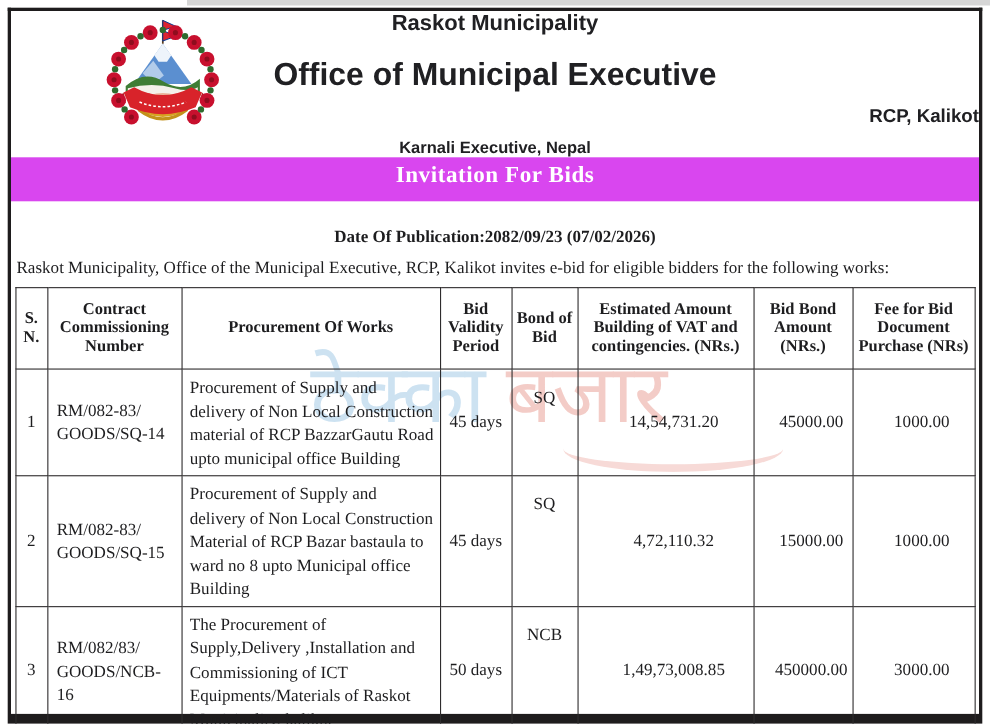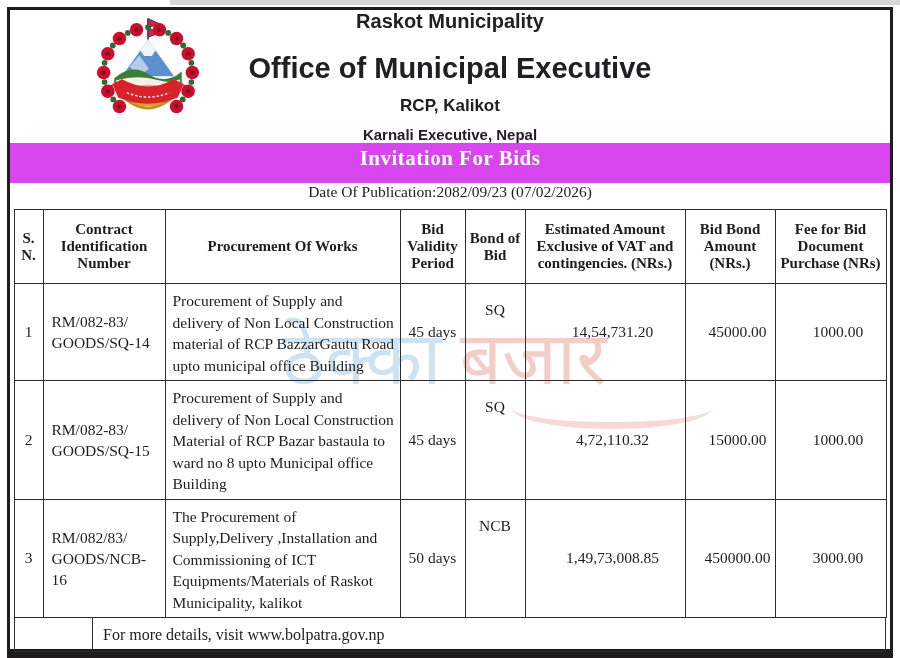--- a/index.html
+++ b/index.html
@@ -12,28 +12,28 @@
            border:3px solid #1e1c1d; border-bottom:none; background:#fff; }
   .bottom-bar { position:absolute; bottom:0; left:0; right:0; height:9px; background:#1e1c1d; }
 
   
   .doc-header { position:relative; height:133px; }
   .logo { position:absolute; left:85px; top:6px; width:106px; height:112px; }
   .titles { text-align:center; font-family:"Liberation Sans", sans-serif;
             font-weight:bold; color:#202023; }
   .t1 { font-size:20px; }
   .t2 { font-size:29px; margin-top:19px; }
-  .t3 { font-size:17px; margin-top:11px; }
+  .t3 { font-size:17px; margin-top:11px;text-align:right; }
   .t4 { font-size:15px; margin-top:10px; }
 
   .band { height:40px; background:#d946ef; color:#fff; text-align:center;
           font-family:"Liberation Serif", serif; font-weight:bold; font-size:21px;
           line-height:31px; letter-spacing:0.5px; }
 
-  .pub-date { text-align:center; font-weight:normal; font-size:15.5px; margin-top:0; }
+  .pub-date { text-align:center; font-weight:bold; font-size:15.5px; margin-top:24px; }
   .intro { font-size:15.5px; margin:10px 4px 0 5px; }
 
   
   .watermark { position:absolute; left:272px; top:295px; z-index:0; white-space:nowrap;
                font-weight:normal; font-size:74px; opacity:0.5; pointer-events:none; }
   .wm-blue { color:#9cc6e4; }
   .wm-red  { color:#e89a90; }
   .wm-swoosh { position:absolute; left:230px; top:82px; width:200px; height:42px;
                border:0; border-bottom:7px solid rgba(224,120,108,0.55); border-radius:50%; }
 
@@ -140,20 +140,21 @@
         <div class="t2">Office of Municipal Executive</div>
         <div class="t3">RCP, Kalikot</div>
         <div class="t4">Karnali Executive, Nepal</div>
       </div>
     </div>
 
     <div class="band">Invitation For Bids</div>
 
     <div class="pub-date">Date Of  Publication:2082/09/23 (07/02/2026)</div>
 
+    <p class="intro">Raskot Municipality, Office of the Municipal Executive, RCP, Kalikot invites  e-bid  for eligible bidders for the following works:</p>
 
     <div class="watermark">
       <span class="wm-blue">ठेक्का</span>
       <span class="wm-red">बजार</span>
       <span class="wm-swoosh"></span>
     </div>
 
     <table class="bids">
       <colgroup>
         <col style="width:29px">
@@ -163,30 +164,30 @@
           <col style="width:60px">
           <col style="width:160px">
         <col style="width:90px">
           <col style="width:111px">
       </colgroup>
       <thead>
         <tr>
           <th>S.
 N.</th>
           <th>Contract
-Identification
+Commissioning
 Number</th>
           <th>Procurement Of Works</th>
           <th>Bid
 Validity
 Period</th>
           <th>Bond of
 Bid</th>
           <th>Estimated Amount
-Exclusive of VAT and
+Building of VAT and
 contingencies. (NRs.)</th>
           <th>Bid Bond
 Amount
 (NRs.)</th>
           <th>Fee for Bid
 Document
 Purchase (NRs)</th>
         </tr>
       </thead>
       <tbody>

